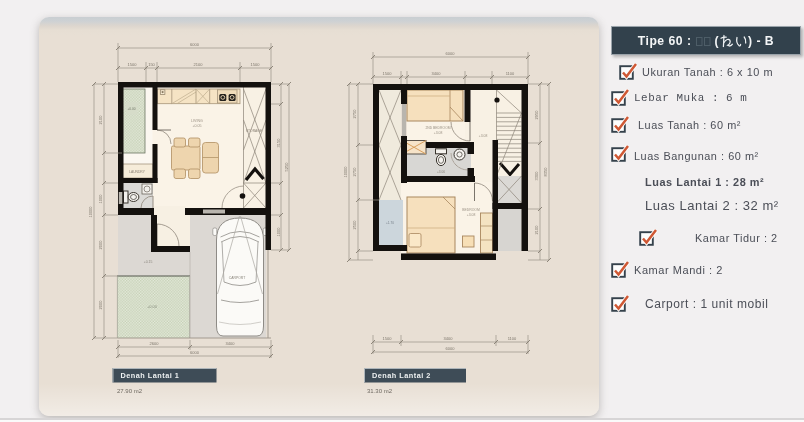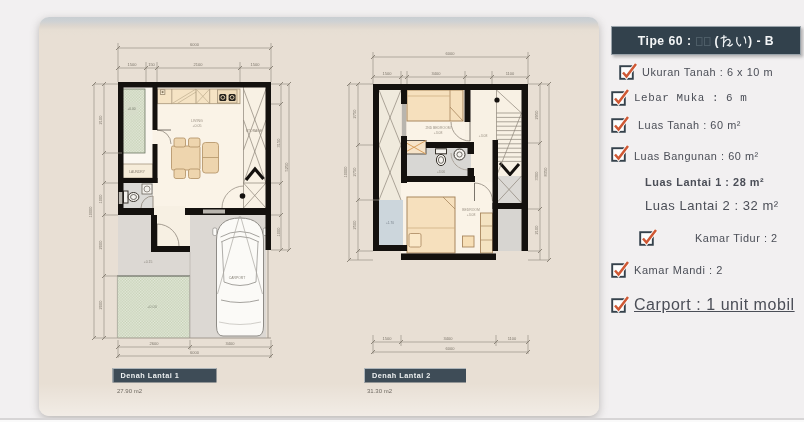--- a/index.html
+++ b/index.html
@@ -649,17 +649,17 @@
     </svg>
   <span style="margin-left:3px;font-size:11px;color:#4b4e57;letter-spacing:0.55px;">Kamar Mandi : 2</span>
 </div>
 
 <div class="abs" style="left:611px;top:296px;display:flex;align-items:center;">
   <svg width="20" height="18" viewBox="0 0 20 18" style="margin-top:-2.5px;">
       <rect x="1.2" y="4.2" width="12.6" height="12.6" fill="#fdfdfd" stroke="#36424c" stroke-width="1.9"></rect>
       <path d="M4,10.5 L7.5,14.5 L17,2" fill="none" stroke="#fdfdfd" stroke-width="4.4"></path>
       <path d="M4,10.5 L7.5,14.5 L17,2" fill="none" stroke="#cf5834" stroke-width="2.5"></path>
     </svg>
-  <span style="margin-left:3px;font-size:16px;color:#4b4e57;letter-spacing:0.55px;text-decoration:underline;">Carport : 1 unit mobil</span>
+  <span style="margin-left:14px;font-size:12px;color:#4b4e57;letter-spacing:0.55px;">Carport : 1 unit mobil</span>
 </div>
 
 <div class="abs" style="left:0;top:418px;width:804px;height:2px;background:#d7d5d6;"></div>
 <div class="abs" style="left:0;top:420px;width:804px;height:2px;background:#fafafa;"></div>
 
 </body></html>

